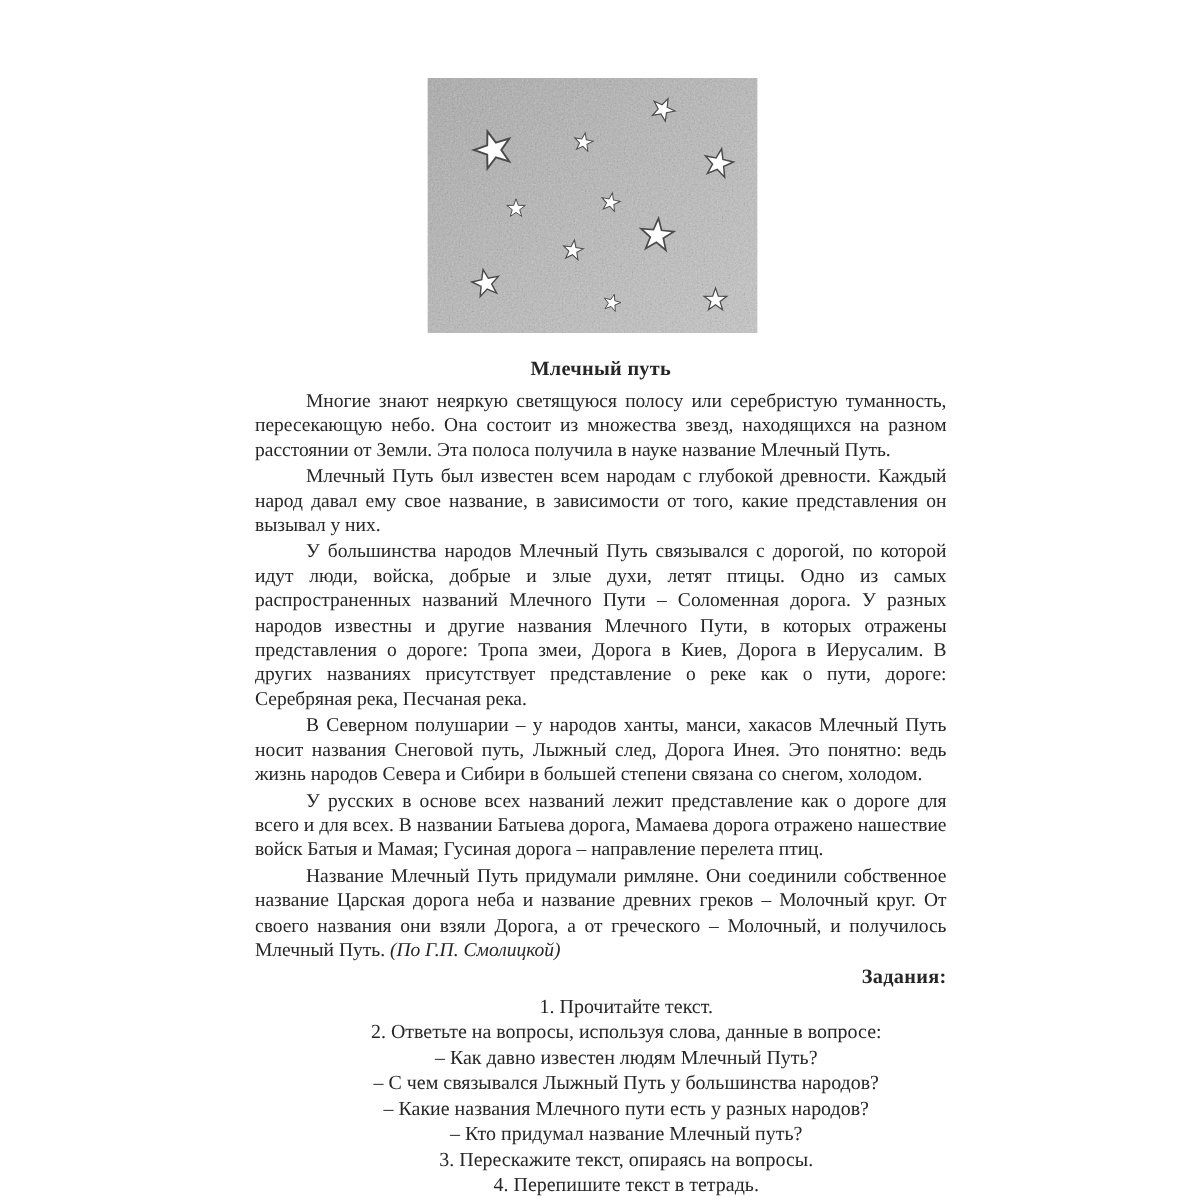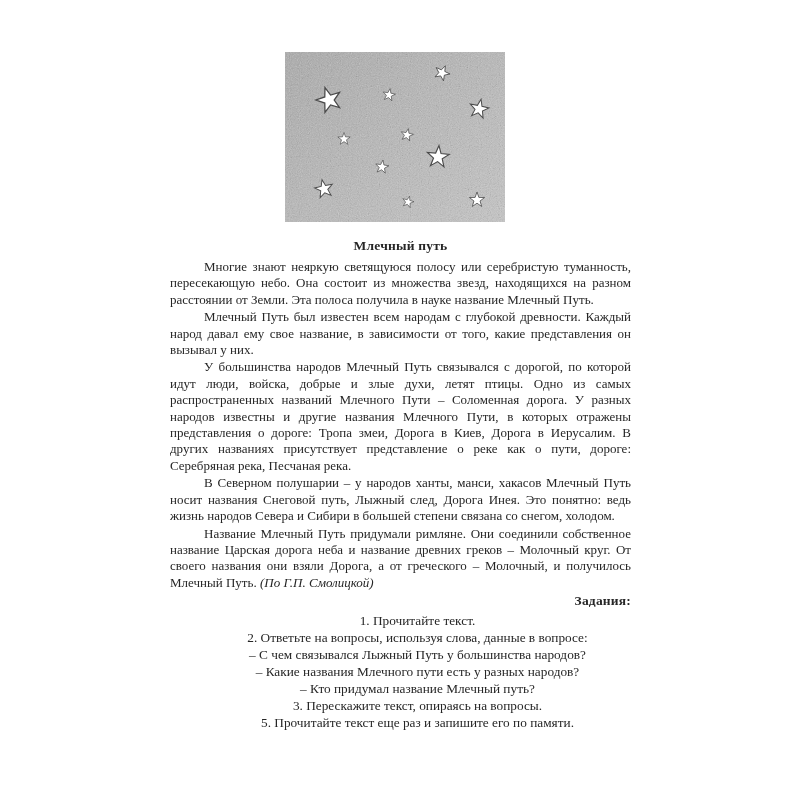--- a/index.html
+++ b/index.html
@@ -83,32 +83,35 @@
   </figure>
 
   <div class="column">
     <h1 class="article-title">Млечный путь</h1>
 
     <div>
         <p class="para">Многие знают неяркую светящуюся полосу или серебристую туманность, пересекающую небо. Она состоит из множества звезд, находящихся на разном расстоянии от Земли. Эта полоса получила в науке название Млечный Путь.</p>
         <p class="para">Млечный Путь был известен всем народам с глубокой древности. Каждый народ давал ему свое название, в зависимости от того, какие представления он вызывал у них.</p>
         <p class="para">У большинства народов Млечный Путь связывался с дорогой, по которой идут люди, войска, добрые и злые духи, летят птицы. Одно из самых распространенных названий Млечного Пути – Соломенная дорога. У разных народов известны и другие названия Млечного Пути, в которых отражены представления о дороге: Тропа змеи, Дорога в Киев, Дорога в Иерусалим. В других названиях присутствует представление о реке как о пути, дороге: Серебряная река, Песчаная река.</p>
         <p class="para">В Северном полушарии – у народов ханты, манси, хакасов Млечный Путь носит названия Снеговой путь, Лыжный след, Дорога Инея. Это понятно: ведь жизнь народов Севера и Сибири в большей степени связана со снегом, холодом.</p>
+        <p class="para">У русских в основе всех названий лежит представление как о дороге для всего и для всех. В названии Батыева дорога, Мамаева дорога отражено нашествие войск Батыя и Мамая; Гусиная дорога – направление перелета птиц.</p>
       </div>
 
     <p class="para"><span>Название Млечный Путь придумали римляне. Они соединили собственное название Царская дорога неба и название древних греков – Молочный круг. От своего названия они взяли Дорога, а от греческого – Молочный, и получилось Млечный Путь. </span><span class="attrib">(По Г.П. Смолицкой)</span></p>
 
     <h2 class="tasks-heading">Задания:</h2>
 
     <div>
         <p class="task-item">1. Прочитайте текст.</p>
         <p class="task-item">2. Ответьте на вопросы, используя слова, данные в вопросе:</p>
+        <p class="task-item">– Как давно известен людям Млечный Путь?</p>
         <p class="task-item">– С чем связывался Лыжный Путь у большинства народов?</p>
         <p class="task-item">– Какие названия Млечного пути есть у разных народов?</p>
         <p class="task-item">– Кто придумал название Млечный путь?</p>
         <p class="task-item">3. Перескажите текст, опираясь на вопросы.</p>
+        <p class="task-item">4. Перепишите текст в тетрадь.</p>
         <p class="task-item">5. Прочитайте текст еще раз и запишите его по памяти.</p>
       </div>
   </div>
 
   <div class="page-number">12</div>
 
 </div>
 
 </body></html>

